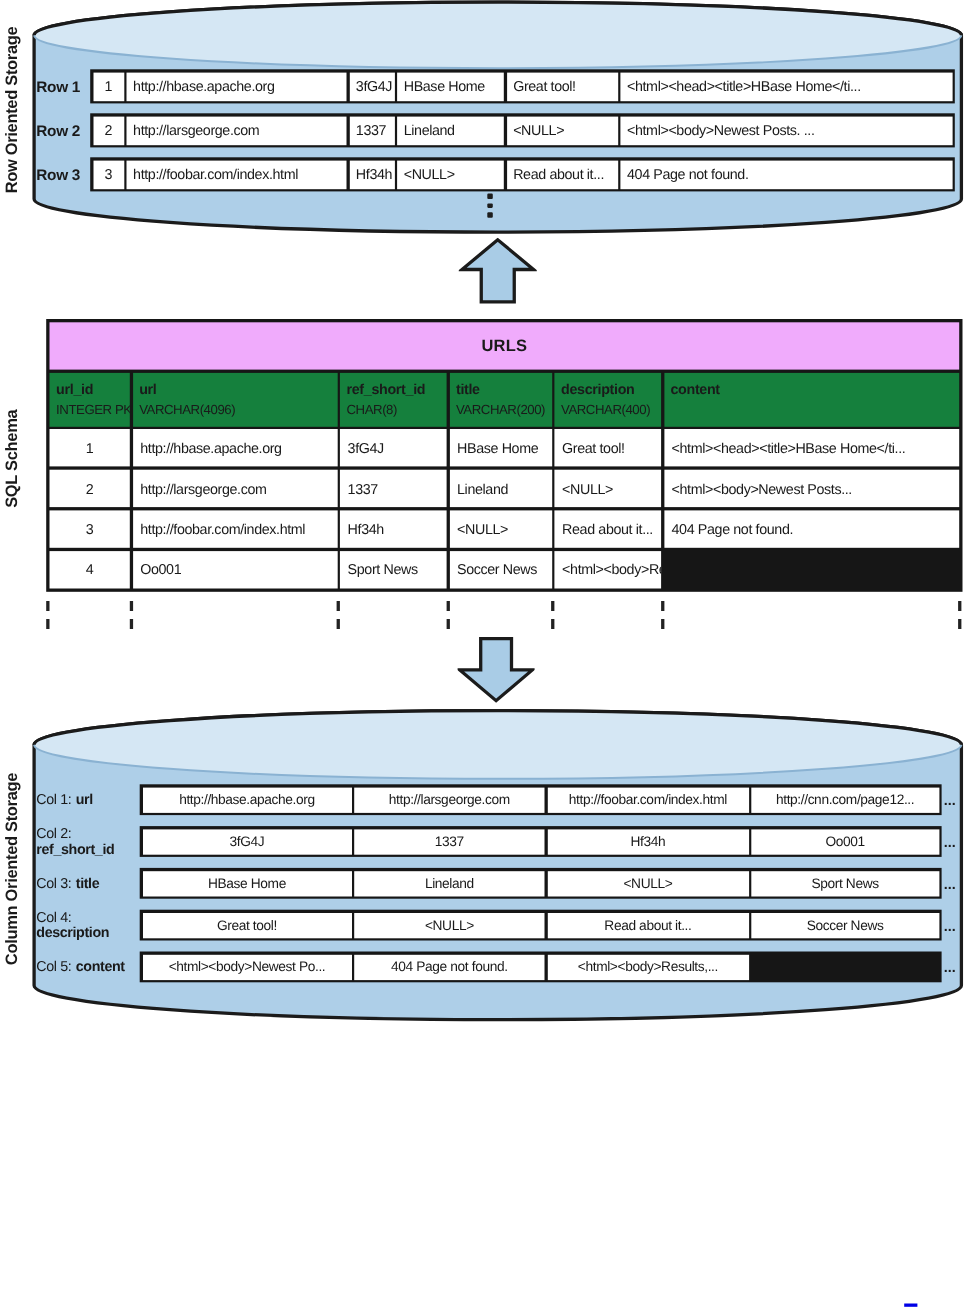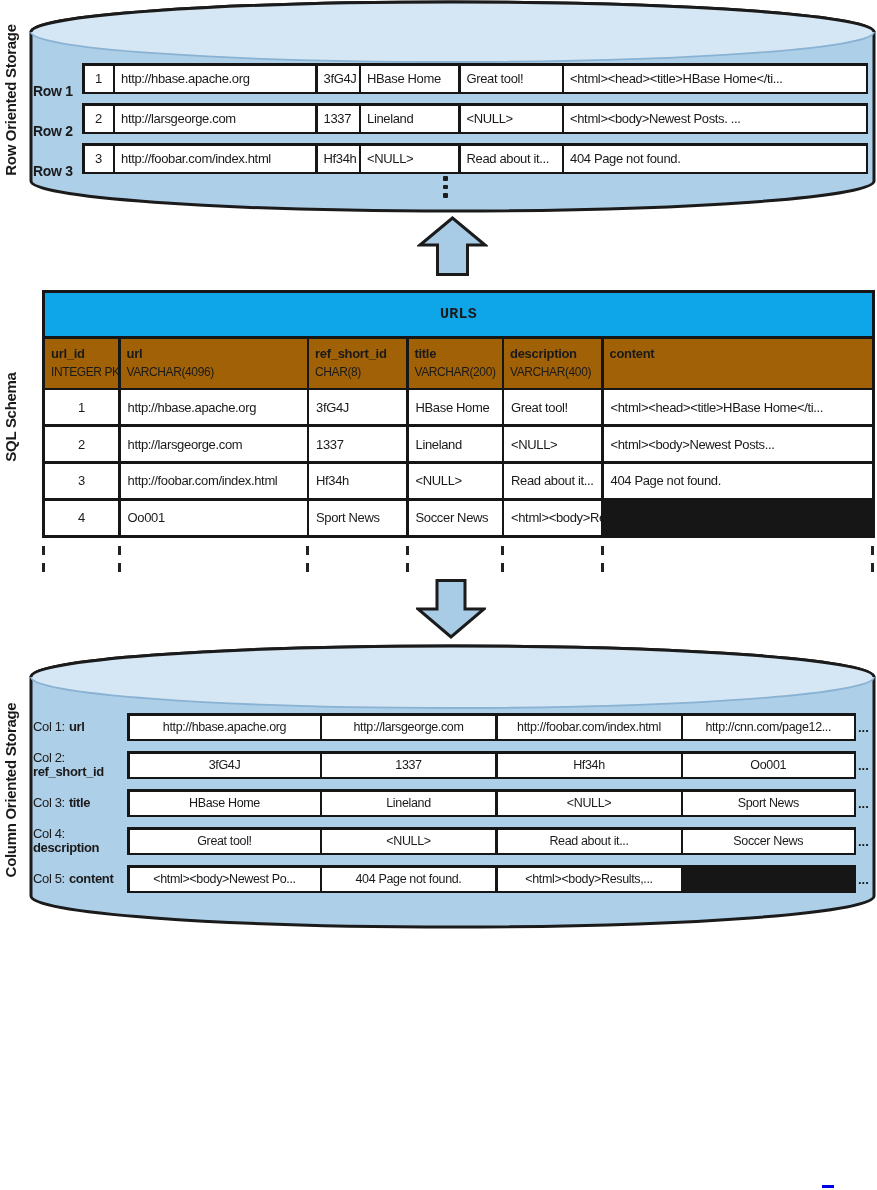--- a/index.html
+++ b/index.html
@@ -17,30 +17,30 @@
   
   .bar { position:absolute; background:#161616; display:grid; gap:2.5px; padding:2.5px; }
   .bar .cell { background:#fff; display:flex; align-items:center; overflow:hidden;
                white-space:nowrap; font-size:13px; letter-spacing:-0.35px; }
   .bar .cell.pad { padding-left:6px; }
   .bar .cell.ctr { justify-content:center; }
 
   .rowbar { left:82px; width:786px; height:31px;
             grid-template-columns:28px 200px 41px 97px 101px 1fr; }
   .rowlab { position:absolute; left:33px; width:46px; font-weight:bold; font-size:14px;
-            letter-spacing:-0.3px; display:flex; align-items:center; height:31px;margin-top:12px; }
+            letter-spacing:-0.3px; display:flex; align-items:center; height:31px; }
 
   
   #sql-table { position:absolute; left:42px; top:290px; width:833px; height:248px;
                background:#161616; display:grid; padding:3px; gap:2.5px;
                grid-template-columns:73px 186px 97px 93px 97px 1fr;
                grid-template-rows:43px 49px 34.4px 34.4px 34.4px 1fr; }
-  .sql-title { grid-column:1 / -1; background:#0ea5e9; display:flex; align-items:center;
-               justify-content:center; font-weight:bold; font-size:15px; letter-spacing:0.2px;font-family:Liberation Mono, monospace; }
-  .sql-hcell { background:#a16207; padding:5px 5px 0 6px; overflow:hidden; white-space:nowrap; }
+  .sql-title { grid-column:1 / -1; background:#f0abfc; display:flex; align-items:center;
+               justify-content:center; font-weight:bold; font-size:15px; letter-spacing:0.2px; }
+  .sql-hcell { background:#15803d; padding:5px 5px 0 6px; overflow:hidden; white-space:nowrap; }
   .sql-hcell .hname { font-weight:bold; font-size:13px; letter-spacing:-0.3px; line-height:20px; }
   .sql-hcell .htype { font-size:12px; letter-spacing:-0.4px; line-height:17px; }
   .sql-cell { background:#fff; display:flex; align-items:center; overflow:hidden;
               white-space:nowrap; font-size:13px; letter-spacing:-0.35px; padding-left:7px; }
   .sql-cell.ctr { justify-content:center; padding-left:0; }
 
   
   .dash { position:absolute; top:546px; width:3px; height:27px;
           background:repeating-linear-gradient(to bottom,#222 0 9px,transparent 9px 16.5px); }
 

